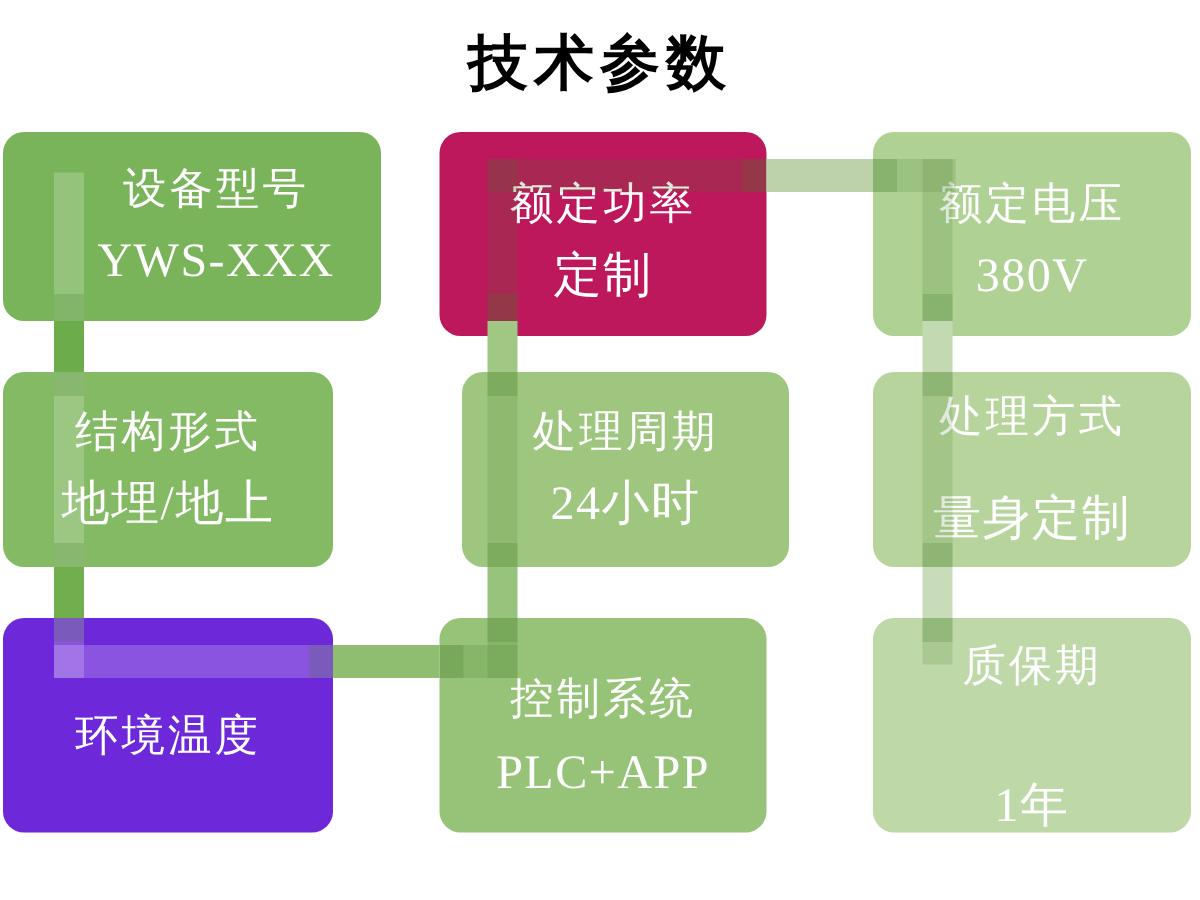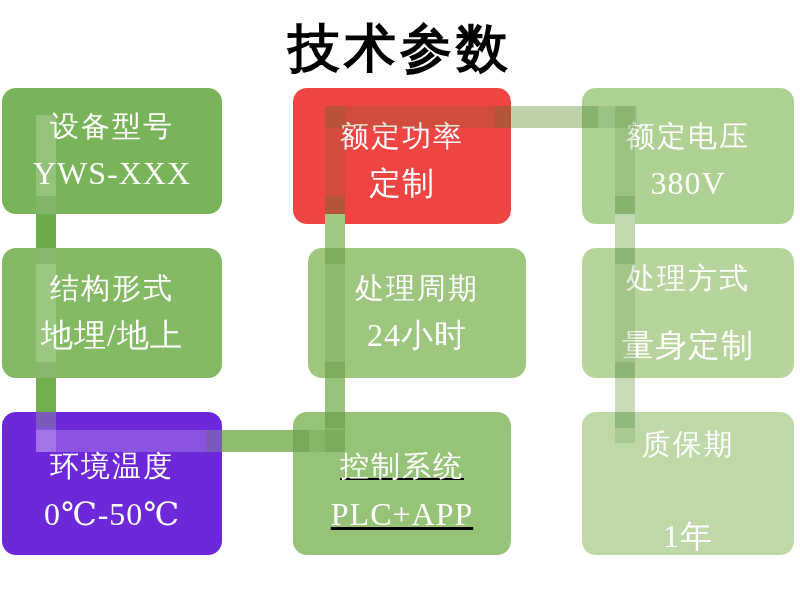--- a/index.html
+++ b/index.html
@@ -1,58 +1,57 @@
 <!DOCTYPE html>
 <html><head>
 <meta charset="utf-8">
 <style>
   html,body { margin:0; padding:0; }
   body { width:800px; height:600px; background:#ffffff; overflow:hidden;
          font-family:"Liberation Serif","DejaVu Serif",serif; }
   .stage { position:relative; width:800px; height:600px; background:#fff; }
 
   .slide-title { position:absolute; left:0; top:14px; width:800px;
-                 text-align:center; font-size:52px; font-weight:600;
+                 text-align:center; font-size:40px; font-weight:600;
                  color:#000; letter-spacing:4px; z-index:6; }
 
   .box { position:absolute; border-radius:14px; z-index:1;
          display:flex; flex-direction:column; align-items:center;
          justify-content:center; gap:12px; }
   .box .txt { position:relative; z-index:5; color:#ffffff; text-align:center;
               line-height:1.15; }
   .box .label { font-size:29px; letter-spacing:2px; }
   .box .value { font-size:32px; letter-spacing:1px; }
 
   .b1 { background:#7ab45a; } .b2 { background:#84ba64; } .b3 { background:#6d28d9;align-items:center; }
-  .b4 { background:#96c377;text-decoration:underline; } .b5 { background:#9ec67f;margin-left:15px; } .b6 { background:#ef4444; }
+  .b4 { background:#96c377; } .b5 { background:#9ec67f;margin-left:15px; } .b6 { background:#be185d; }
   .b7 { background:#afd194; } .b8 { background:#b7d49d;gap:31px; } .b9 { background:#bed8a8; }
 
   .conn { position:absolute; z-index:4; }
   .band-light { position:absolute; z-index:2; background:rgba(255,255,255,0.20); }
   .band-dark  { position:absolute; z-index:2; background:rgba(62,118,34,0.16); }
   .stub       { position:absolute; z-index:3; background:rgba(62,118,34,0.20); }
 </style>
 </head>
 <body>
 
 <div class="stage">
 
   <div class="slide-title">技术参数</div>
 
-  <div class="box b1" style="left:2px; top:88px; width:220px; height:126px;">
+  <div class="box b1" style="left:2px; top:88px; width:220px; height:126px;padding-left:32px;">
     <div class="txt label">设备型号</div>
     <div class="txt value">YWS-XXX</div>
   </div>
   <div class="box b2" style="left:2px; top:248px; width:220px; height:130px;">
     <div class="txt label">结构形式</div>
     <div class="txt value">地埋/地上</div>
   </div>
   <div class="box b3" style="left:2px; top:412px; width:220px; height:127px; padding-top:16px;">
     <div class="txt label">环境温度</div>
-    <div class="txt value">0℃-50℃</div>
   </div>
 
   <div class="box b6" style="left:293px; top:88px; width:218px; height:126px; padding-top:10px;">
     <div class="txt label">额定功率</div>
     <div class="txt value">定制</div>
   </div>
   <div class="box b5" style="left:293px; top:248px; width:218px; height:130px;">
     <div class="txt label">处理周期</div>
     <div class="txt value">24小时</div>
   </div>

